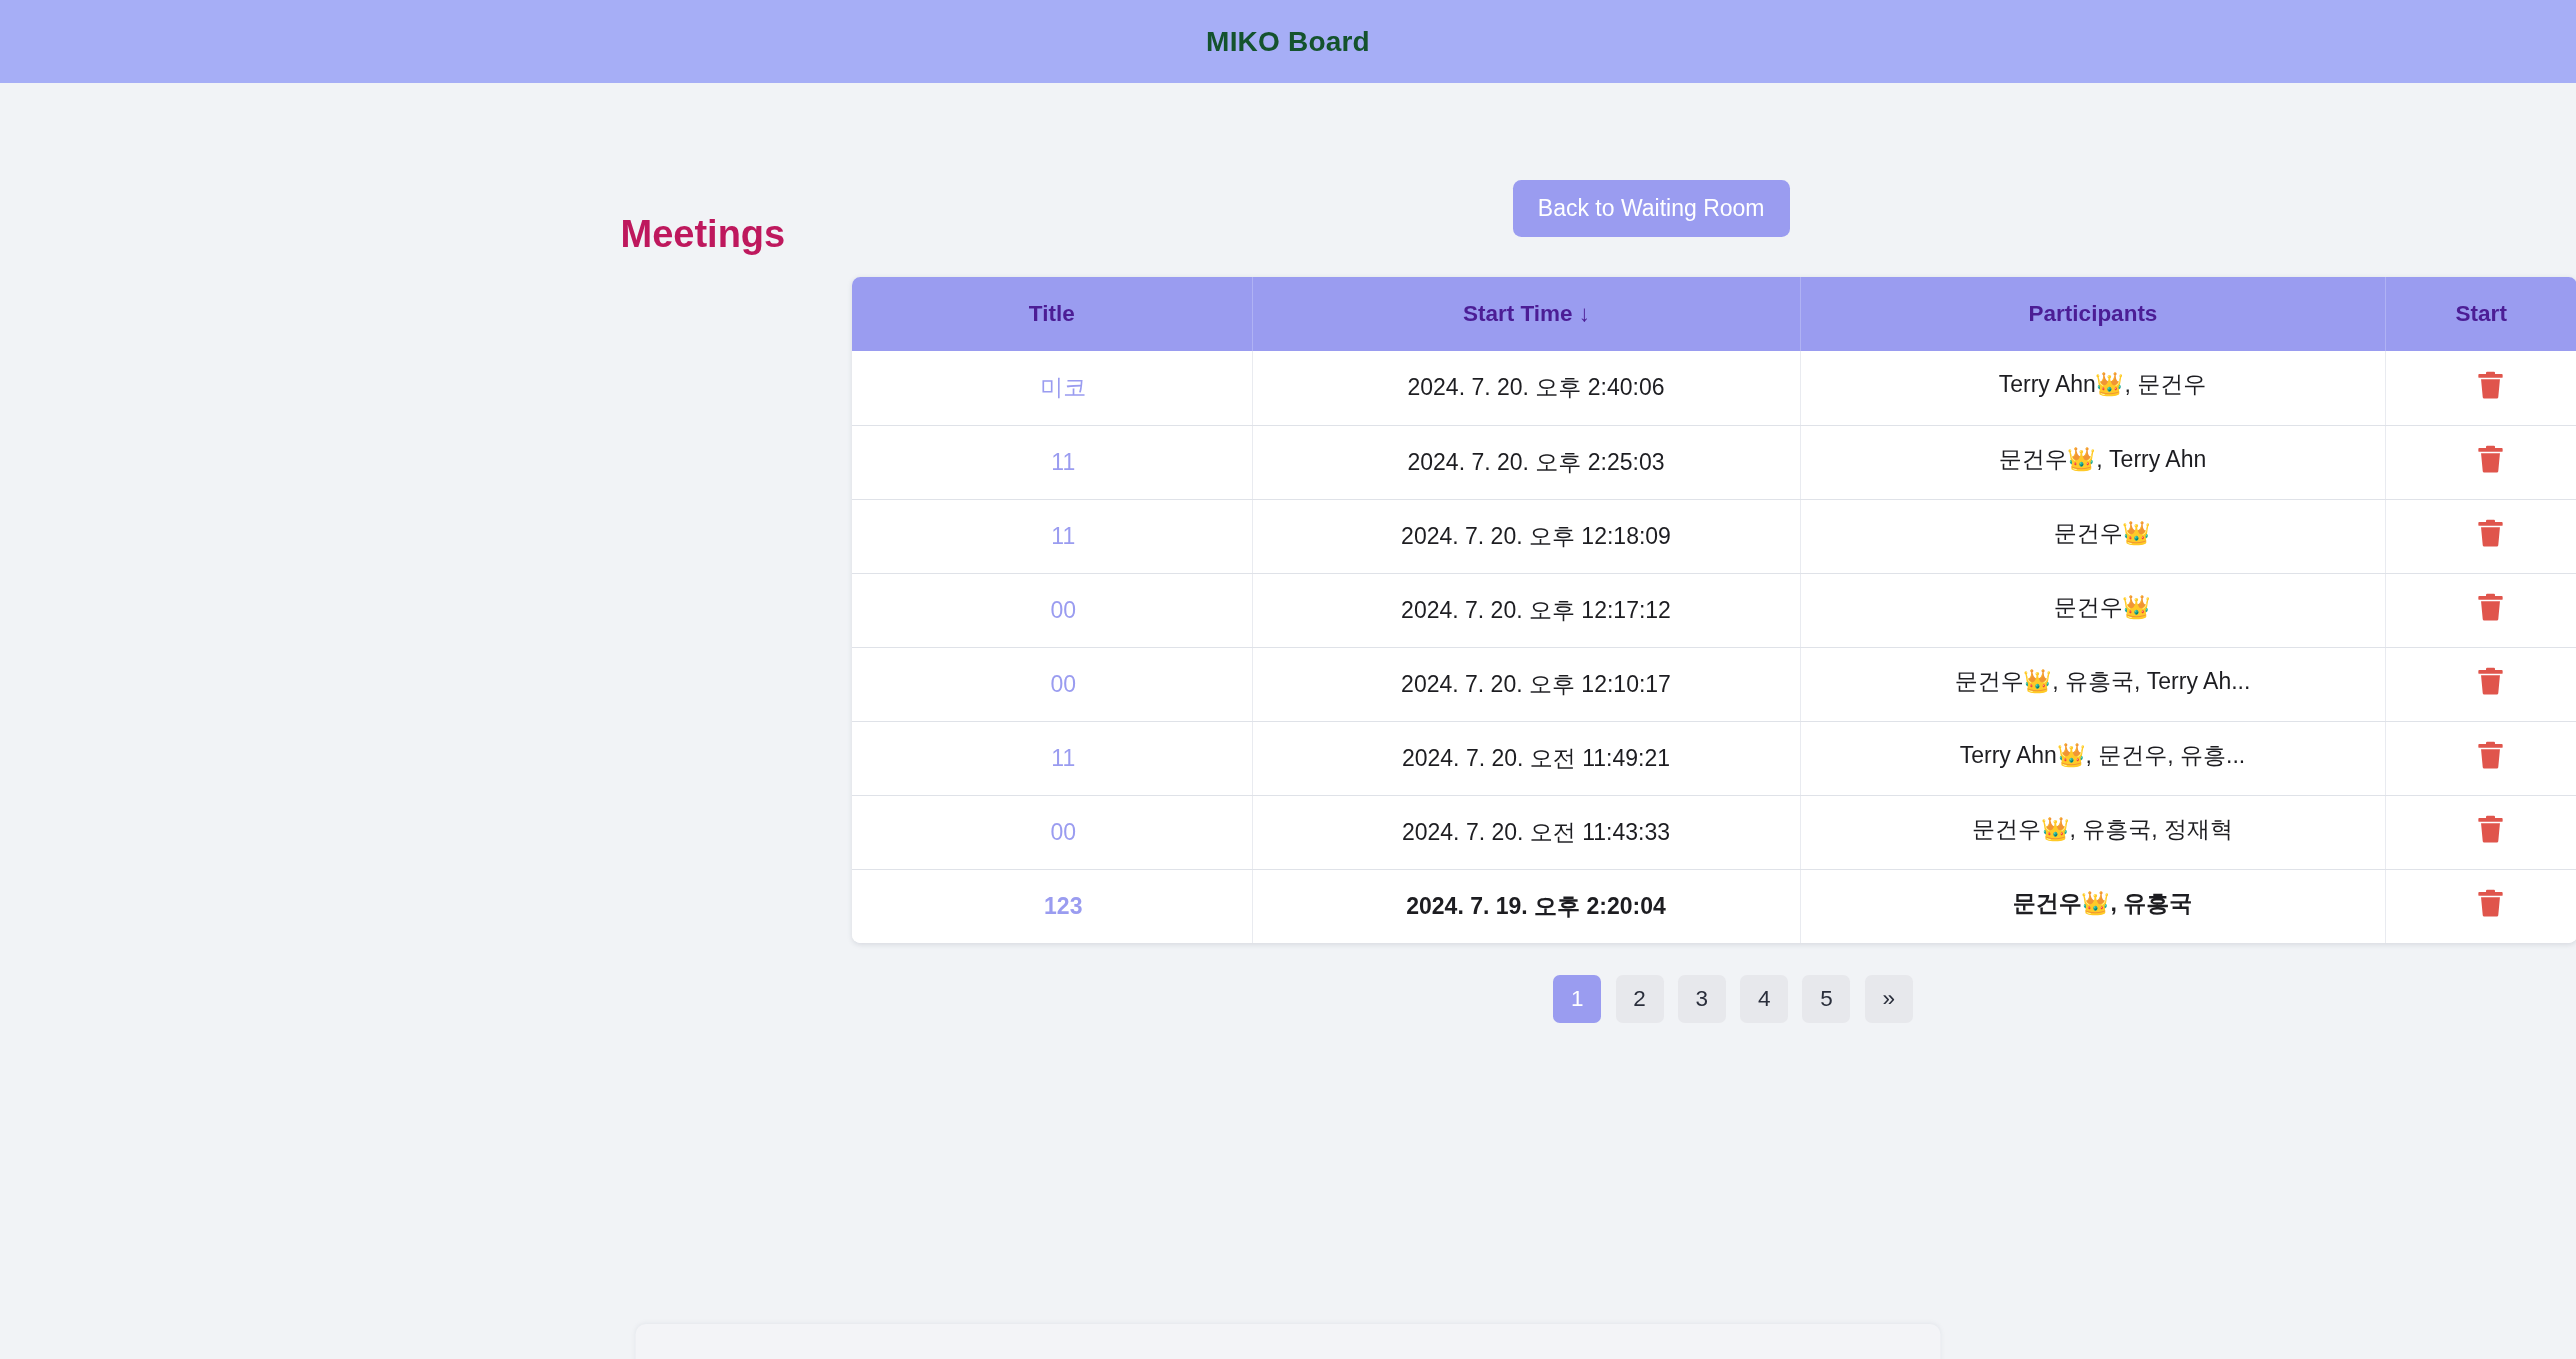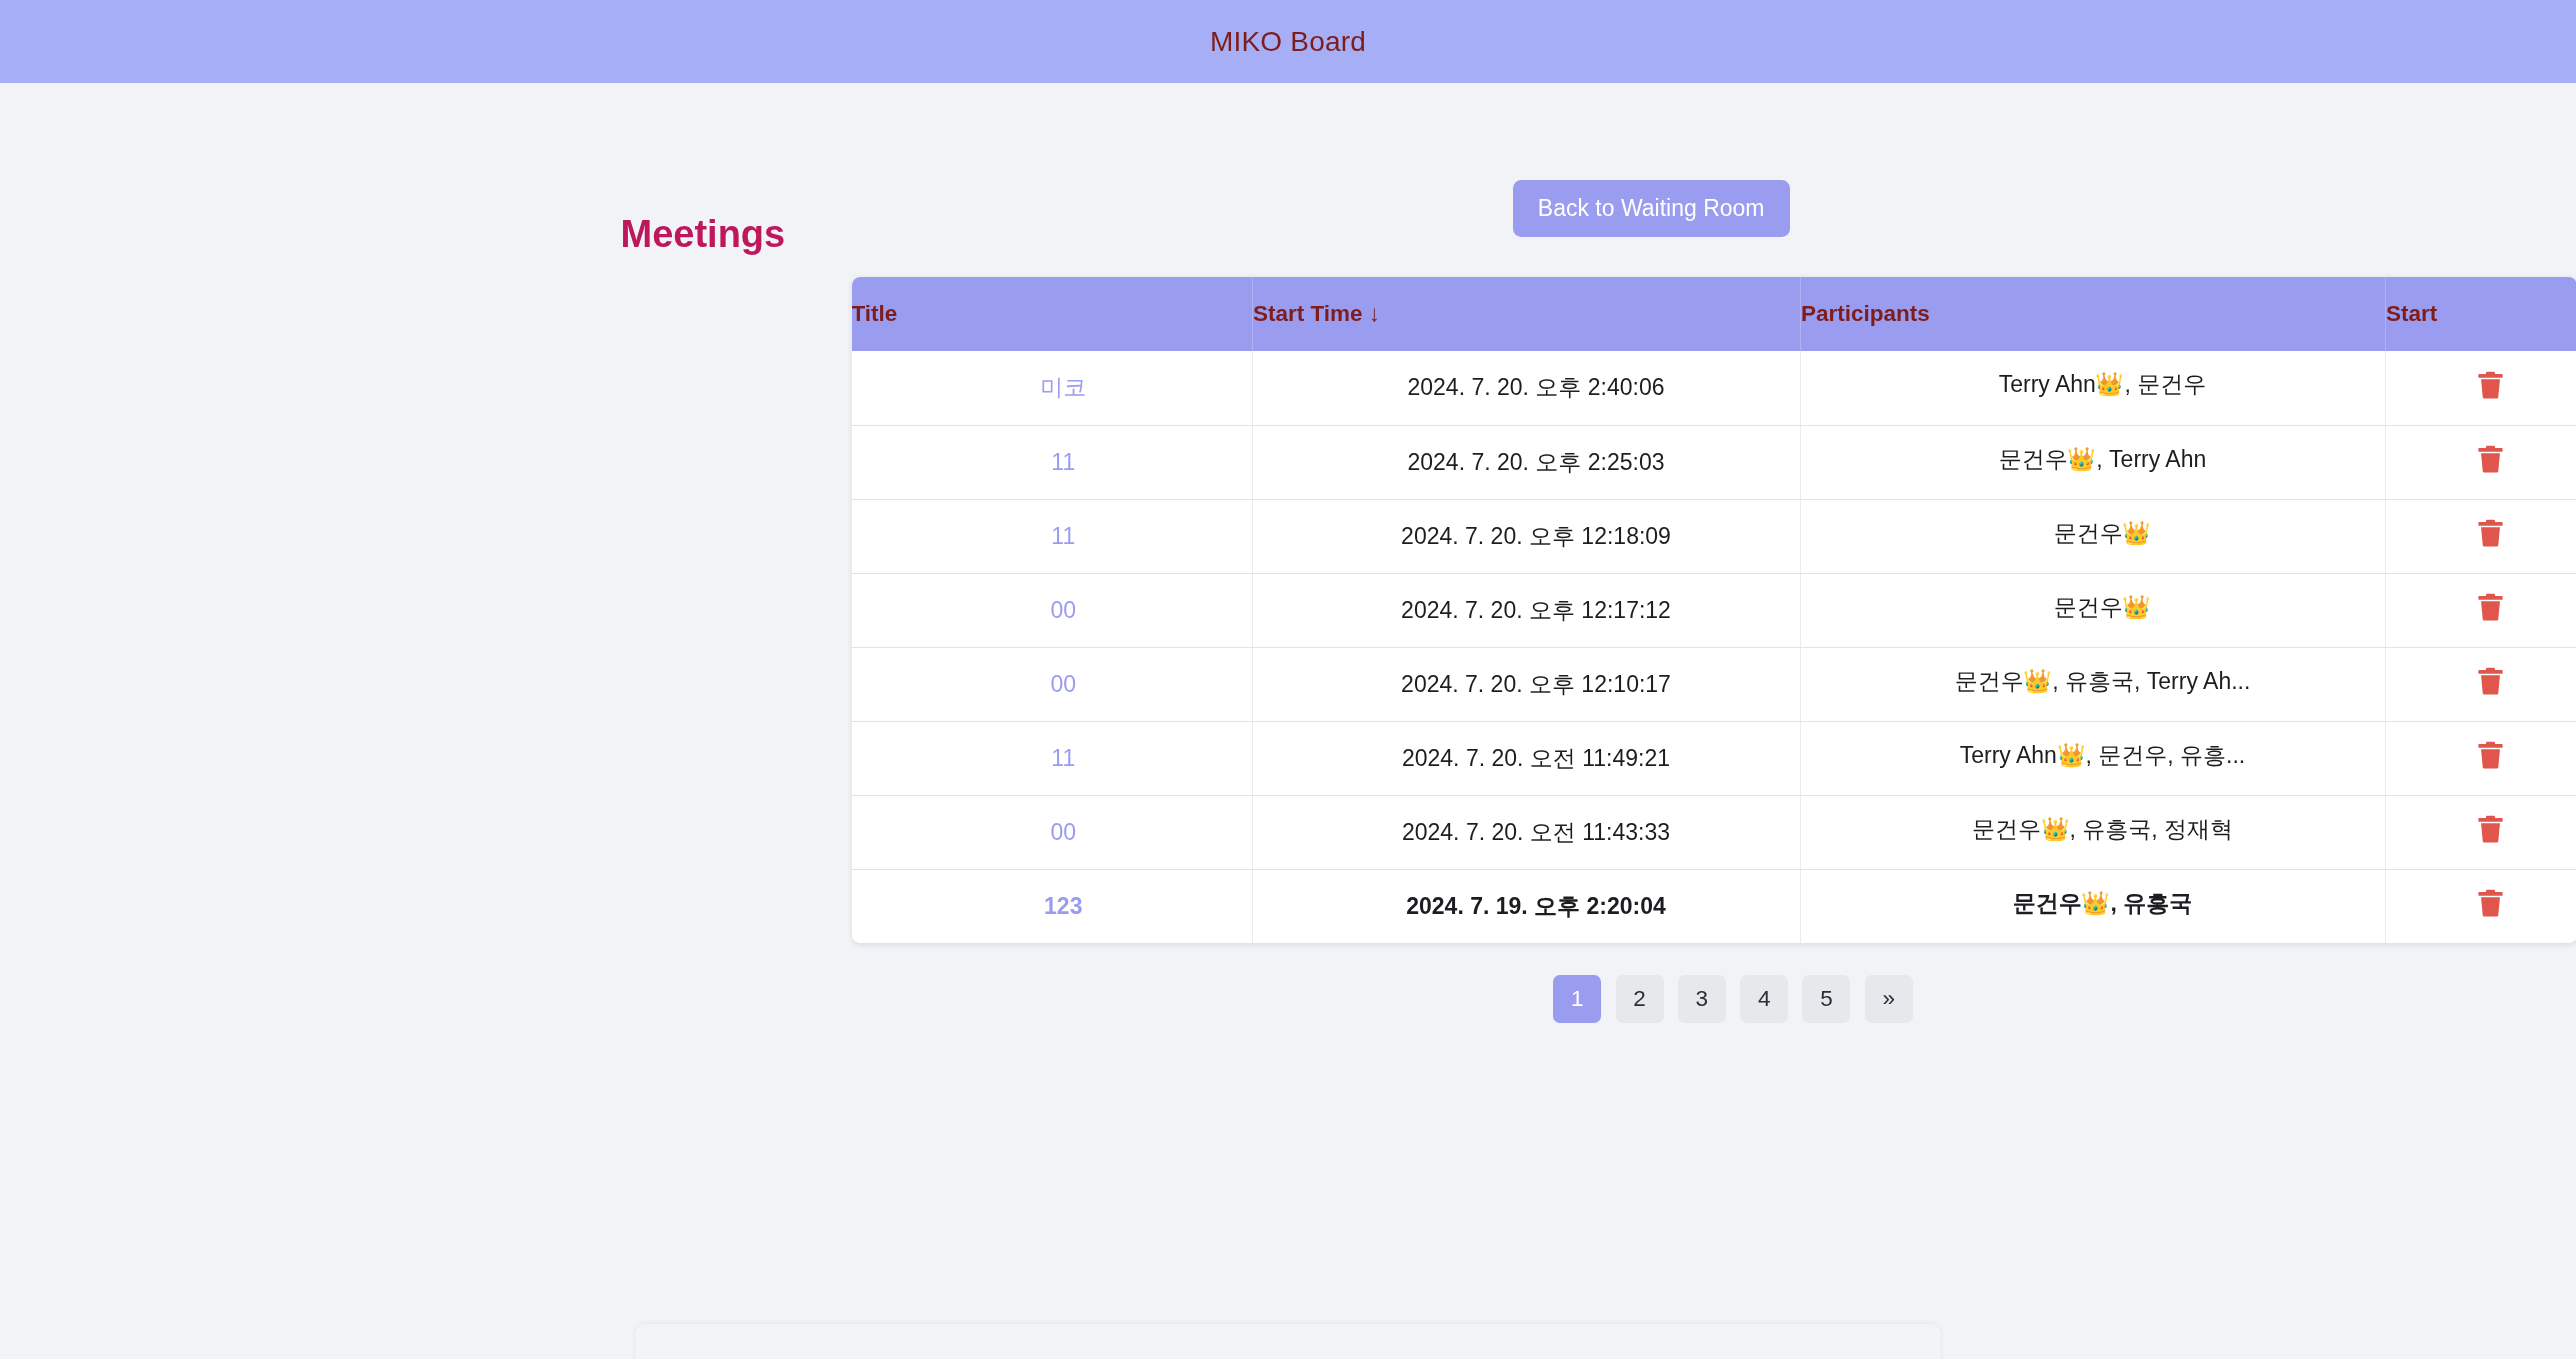--- a/index.html
+++ b/index.html
@@ -15,23 +15,23 @@
   
   .appbar {
     width: 100%;
     height: 83px;
     background: #a6aef6;
     display: flex;
     align-items: center;
     justify-content: center;
   }
   .appbar-title {
-    color: #7f1d1d;
+    color: #14532d;
     font-size: 28px;
-    font-weight: normal;
+    font-weight: bold;
     letter-spacing: 0.2px;
   }
 
   
   .page {
     width: 100%;
     padding-top: 81px;
     display: flex;
     flex-direction: column;
     align-items: center;
@@ -82,25 +82,25 @@
     box-shadow: 0 1.5px 5.3px rgba(120,125,145,0.20);
     background: #ffffff;
   }
   table {
     width: 100%;
     border-collapse: collapse;
     table-layout: fixed;
   }
   thead th {
     background: #9a9cf0;
-    color: #7f1d1d;
+    color: #4c1d95;
     font-size: 22.5px;
     font-weight: bold;
     height: 74px;
-    text-align: left;
+    text-align: center;
     border-right: 1.5px solid #b0b2f4;
     vertical-align: middle;
   }
   thead th:last-child { border-right: none; }
 
   .col-title { width: 401px; }
   .col-time { width: 548px; }
   .col-part { width: 585px; }
   .col-del { width: 191px; }
 

